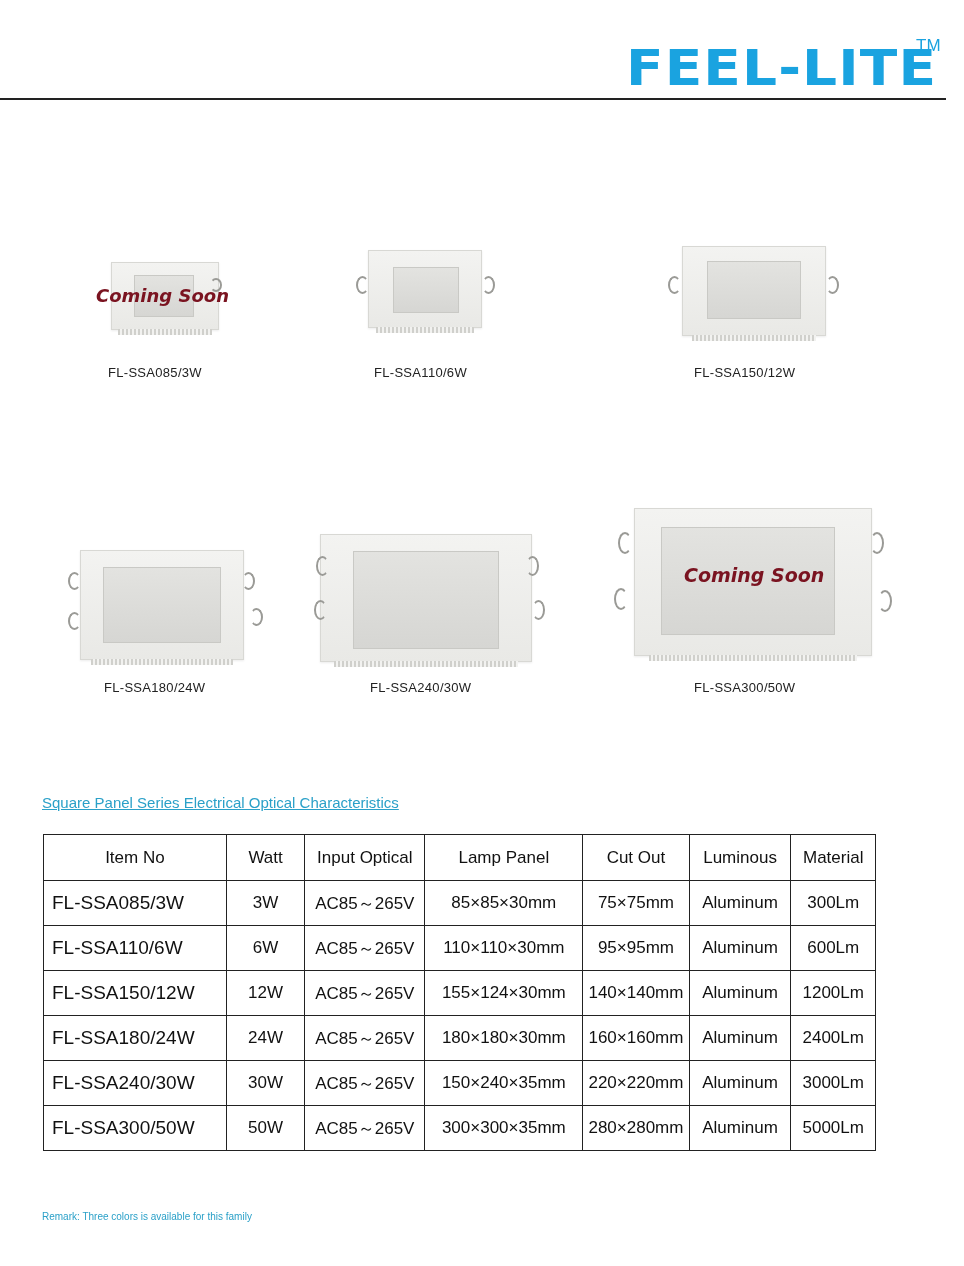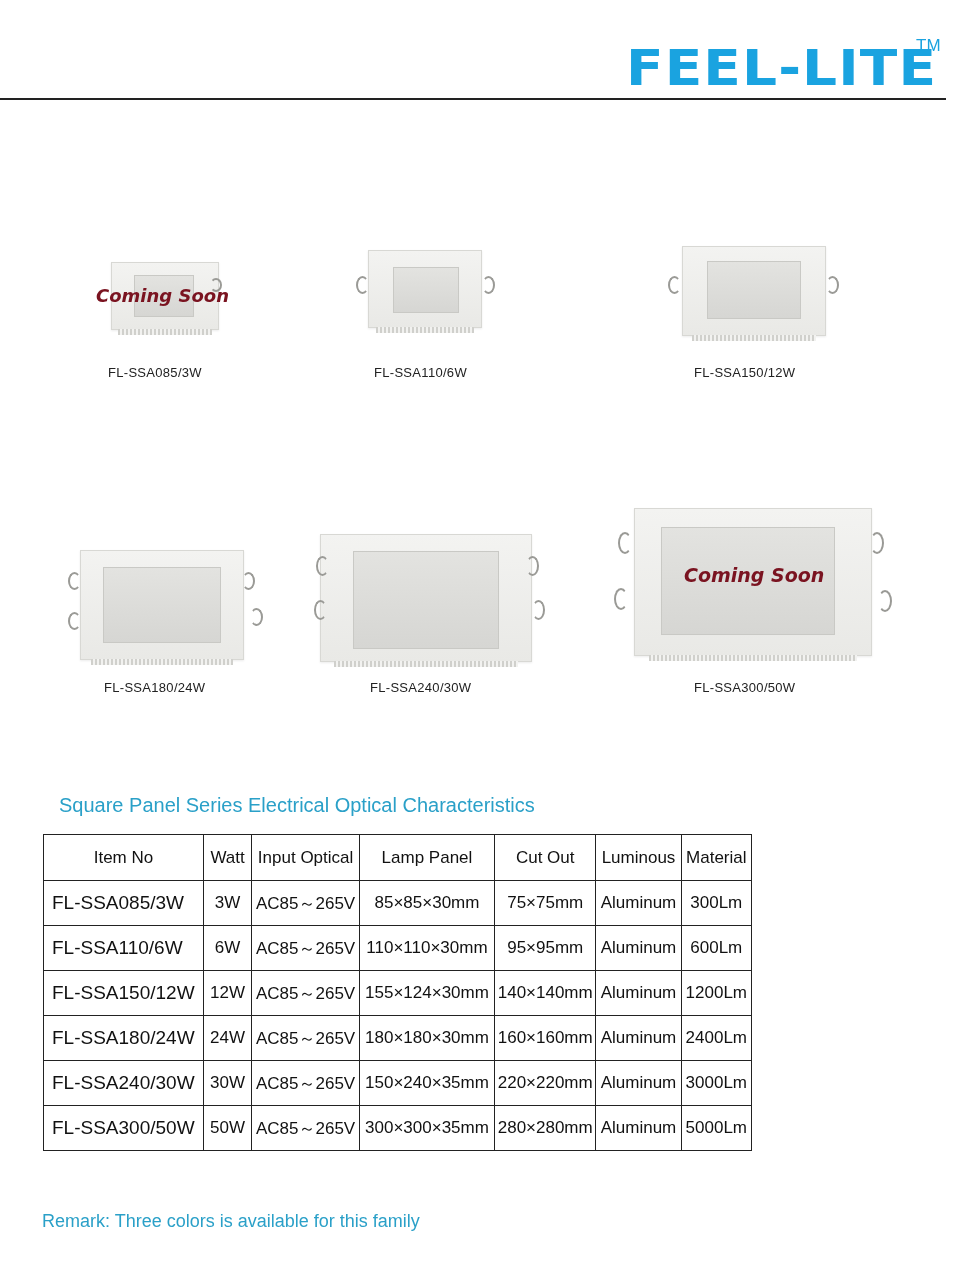--- a/index.html
+++ b/index.html
@@ -8,26 +8,26 @@
   .tm { position: absolute; left: 916px; top: 36px; font-size: 17px; color: #1aa3e0; font-family: "Liberation Sans", sans-serif; }
   .rule { position: absolute; left: 0; top: 98px; width: 946px; height: 2px; background: #222; }
   .panel { position: absolute; background: linear-gradient(180deg,#f3f3f1 0%,#e9e9e6 100%); border: 1px solid #d8d8d4; box-shadow: 0 1px 2px rgba(0,0,0,0.08); }
   .panel .diffuser { position: absolute; background: linear-gradient(180deg,#e3e3e0 0%,#d6d6d3 100%); border: 1px solid #c9c9c5; }
   .panel .fins { position: absolute; left: 6%; right: 6%; bottom: -6px; height: 6px; background: repeating-linear-gradient(90deg,#d0d0cc 0 2px,#f2f2f0 2px 4px); }
   .clip { position: absolute; width: 12px; height: 16px; border: 2px solid #9a9a96; border-radius: 50%; border-right-color: transparent; }
   .clip.r { border-right-color: #9a9a96; border-left-color: transparent; }
   .label { position: absolute; font-size: 13px; color: #222; letter-spacing: 0.3px; white-space: nowrap; }
   .coming { position: absolute; font-family: "DejaVu Sans", sans-serif; font-style: italic; font-weight: bold; color: #7a1320; white-space: nowrap; }
 
-  .section-title { position: absolute; left: 59px; top: 794px; font-size: 20px; color: #2aa0c8; }
-  table.spec { position: absolute; left: 43px; top: 834px; border-collapse: collapse; width: 709px; }
+  .section-title { position: absolute; left: 42px; top: 794px; font-size: 15px; color: #2aa0c8; text-decoration: underline; }
+  table.spec { position: absolute; left: 43px; top: 834px; border-collapse: collapse; width: 833px; }
   table.spec td, table.spec th { border: 1.5px solid #222; font-weight: normal; font-size: 17px; color: #111; text-align: center; height: 44px; padding: 0 2px; white-space: nowrap; }
   table.spec th { font-size: 17px; height: 45px; }
   table.spec td.item { text-align: left; padding-left: 8px; font-size: 19px; }
-  .remark { position: absolute; left: 42px; top: 1211px; font-size: 18px; color: #2aa0c8; }
+  .remark { position: absolute; left: 42px; top: 1211px; font-size: 10px; color: #2aa0c8; }
 </style>
 </head>
 <body>
 
 <div class="logo">FEEL-LITE</div>
 <div class="tm">TM</div>
 <div class="rule"></div>
 
 <div>
   <div class="panel" style="left:111px;top:262px;width:106px;height:66px;">

